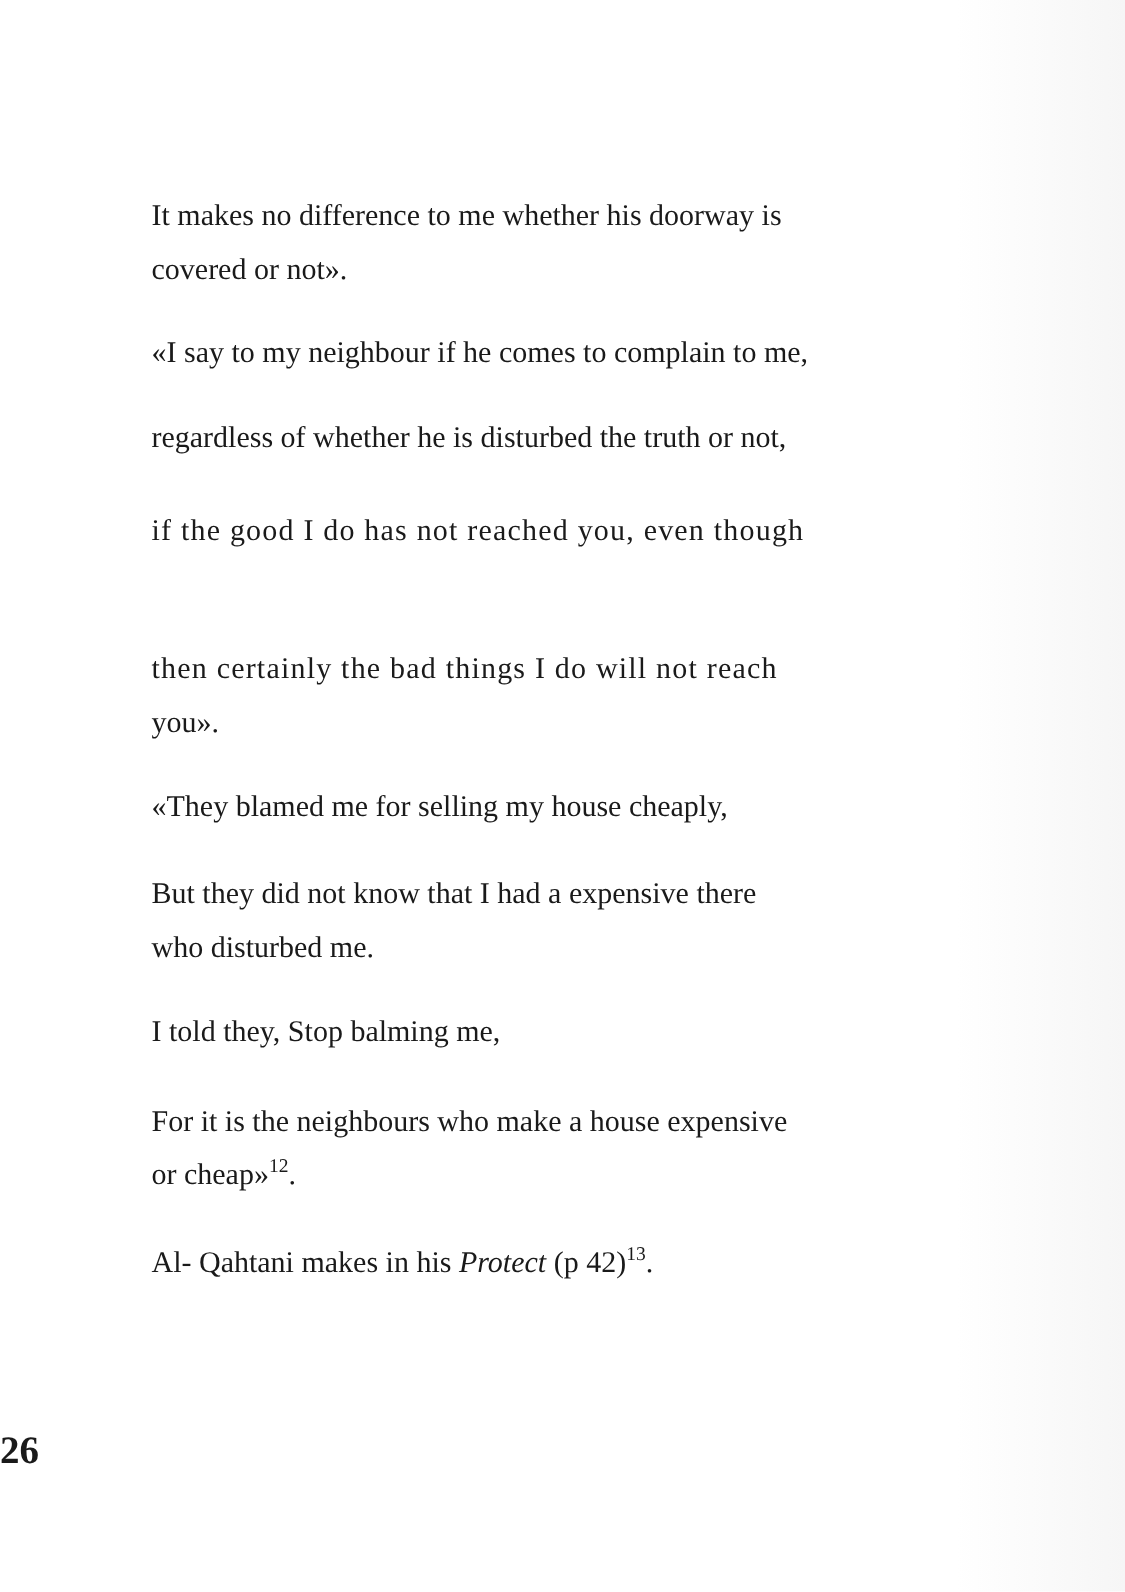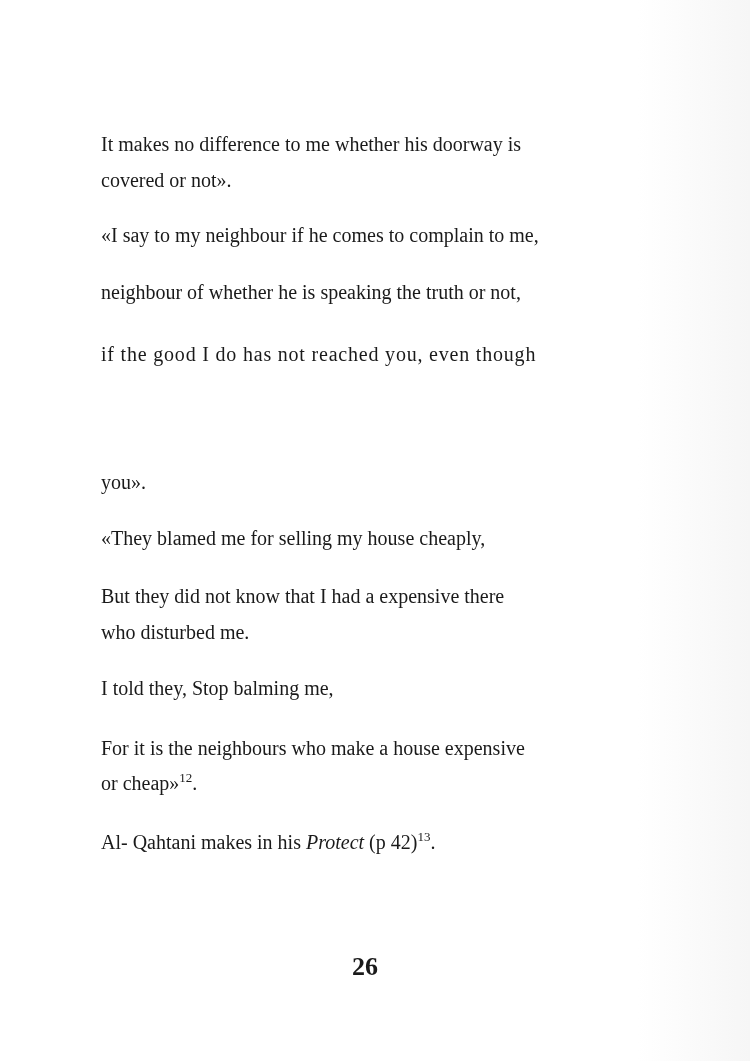--- a/index.html
+++ b/index.html
@@ -5,31 +5,32 @@
   html, body { margin: 0; padding: 0; }
   body {
     width: 750px; height: 1061px; background: #ffffff; position: relative; overflow: hidden;
     font-family: "Liberation Serif", "DejaVu Serif", serif; color: #1a1a1a;
   }
   .page { position: absolute; left: 0; top: 0; width: 750px; height: 1061px;
     background: linear-gradient(90deg, #ffffff 0%, #ffffff 85%, #f6f6f6 100%); }
   .line { position: absolute; left: 101px; font-size: 20px; line-height: 33px; white-space: nowrap; }
   .spaced { letter-spacing: 0.8px; }
   sup { font-size: 13px; vertical-align: 8px; line-height: 0; }
-  .pagenum { position: absolute; left: 0; width: 730px; text-align: center; top: 952px; font-size: 26px; font-weight: bold; }
+  .pagenum { position: absolute; left: 0; width: 730px; text-align: left; top: 952px; font-size: 26px; font-weight: bold; }
 </style>
 </head>
 <body>
 
 <div class="page">
   <div class="line" style="top:128px">It makes no difference to me whether his doorway is</div>
   <div class="line" style="top:164px">covered or not».</div>
   <div class="line" style="top:219px">«I say to my neighbour if he comes to complain to me,</div>
-  <div class="line" style="top:276px">neighbour of whether he is speaking the truth or not,</div>
+  <div class="line" style="top:276px">regardless of whether he is disturbed the truth or not,</div>
   <div class="line spaced" style="top:338px">if the good I do has not reached you, even though</div>
+  <div class="line spaced" style="top:430px">then certainly the bad things I do will not reach</div>
   <div class="line" style="top:466px">you».</div>
   <div class="line" style="top:522px">«They blamed me for selling my house cheaply,</div>
   <div class="line" style="top:580px">But they did not know that I had a expensive there</div>
   <div class="line" style="top:616px">who disturbed me.</div>
   <div class="line" style="top:672px">I told they, Stop balming me,</div>
   <div class="line" style="top:732px">For it is the neighbours who make a house expensive</div>
   <div class="line" style="top:767px">
     <span>or cheap»</span><sup>12</sup><span>.</span>
   </div>
   <div class="line" style="top:826px">

